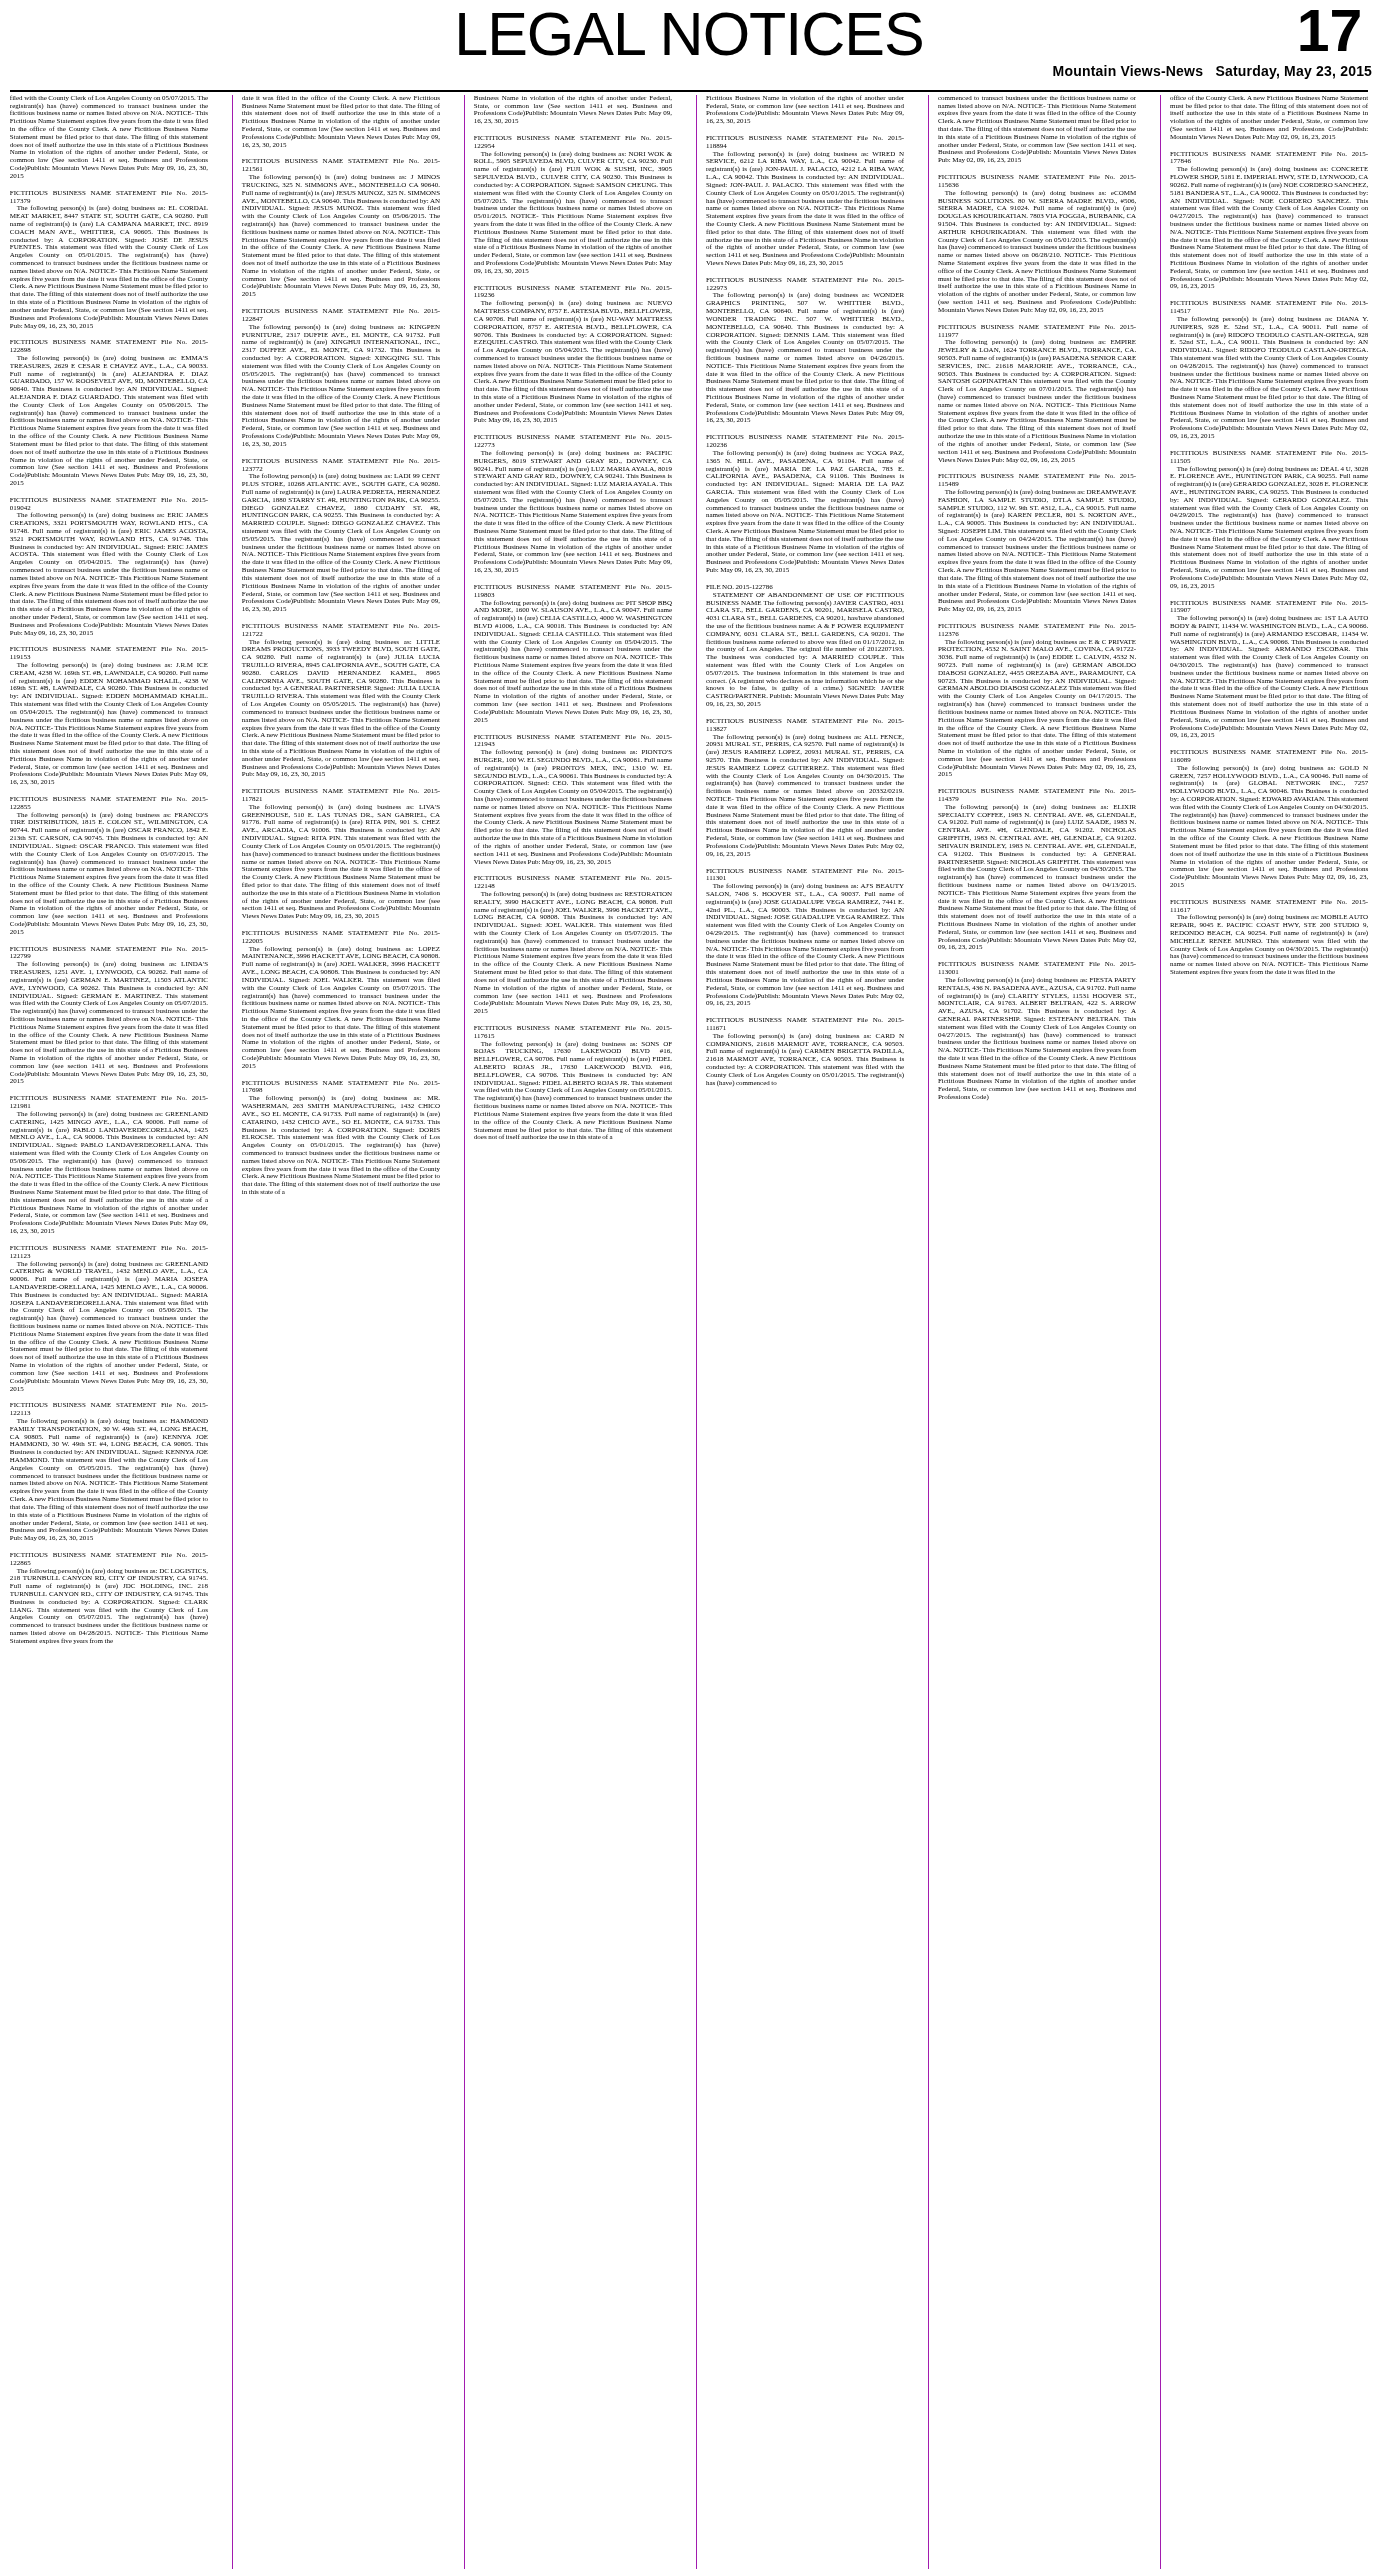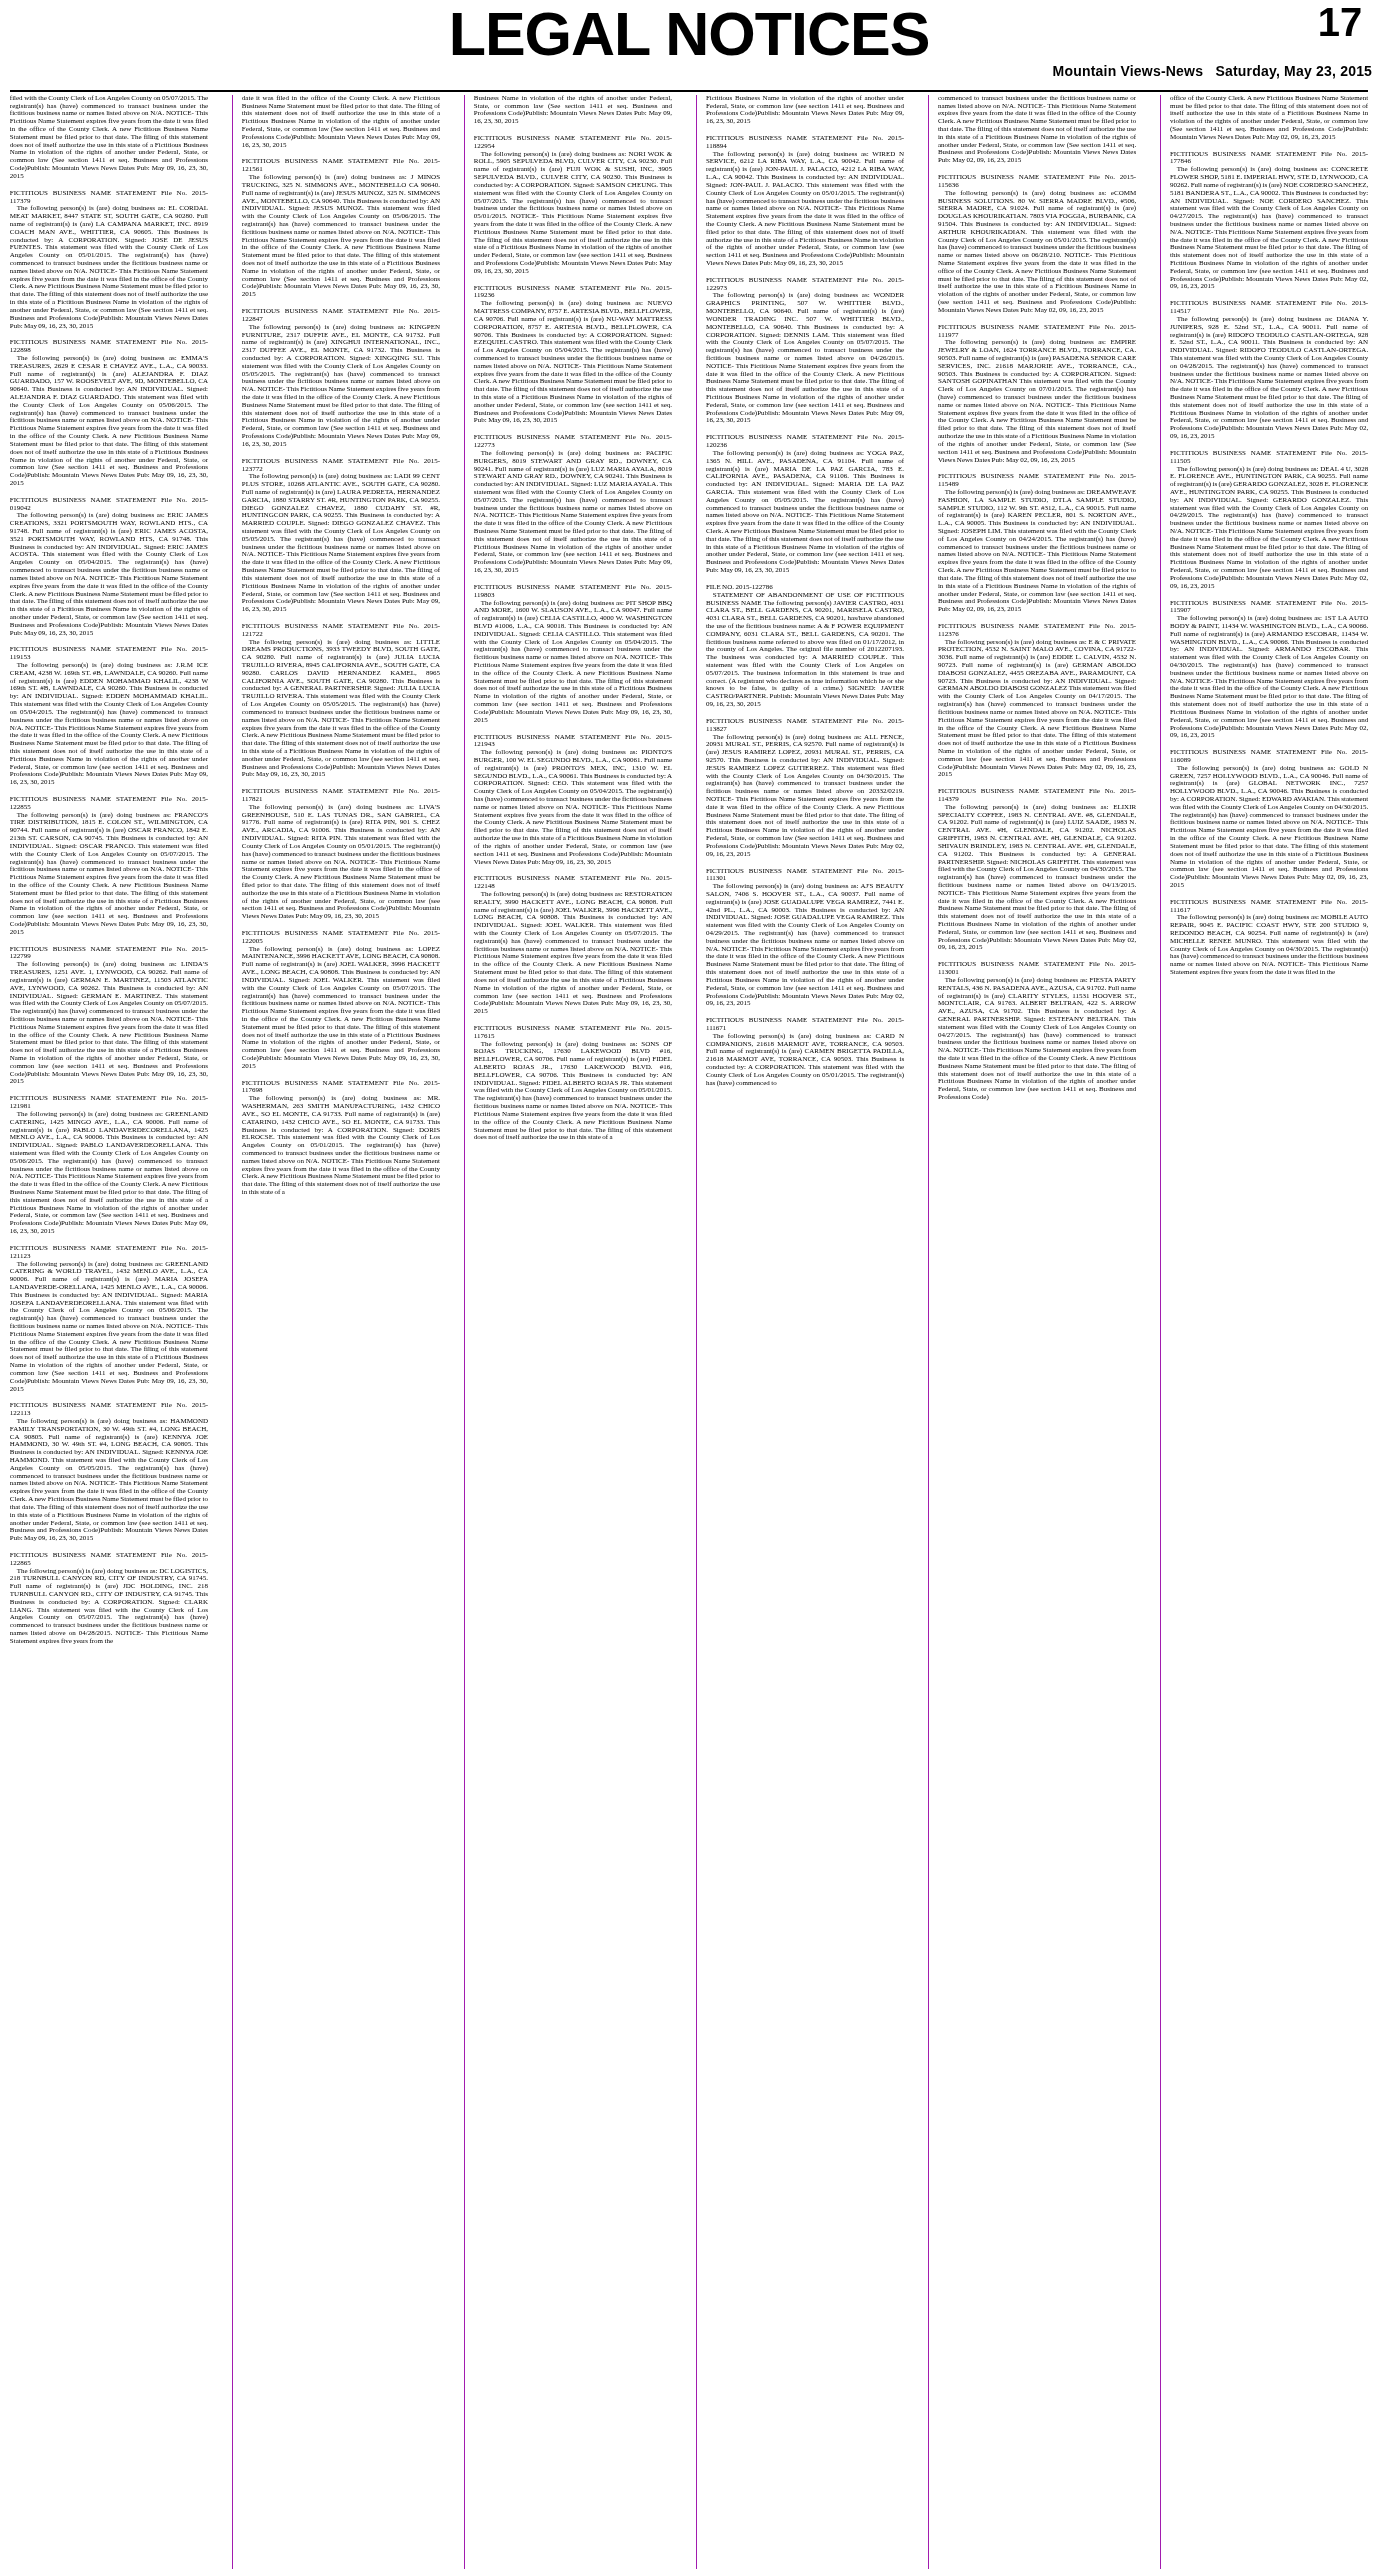--- a/index.html
+++ b/index.html
@@ -25,33 +25,33 @@
   .masthead {
     position: relative;
     height: 84px;
     display: flex;
     align-items: flex-start;
     justify-content: center;
     padding-top: 3.9px;
   }
   .masthead-title {
     font-family: "Liberation Sans", sans-serif;
-    font-weight: bold;
+    font-weight: normal;
     font-size: 61px;
     letter-spacing: -1px;
     line-height: 1;
     text-align: right;
   }
   .page-number {
     position: absolute;
     right: 5.9px;
     top: 2px;
     font-family: "Liberation Sans", sans-serif;
     font-weight: bold;
-    font-size: 40px;
+    font-size: 59px;
     line-height: 1;
   }
   .masthead-sub {
     position: absolute;
     right: 5.9px;
     top: 63px;
     font-family: "Liberation Sans", sans-serif;
     font-weight: bold;
     font-size: 14px;
     letter-spacing: 0.2px;

